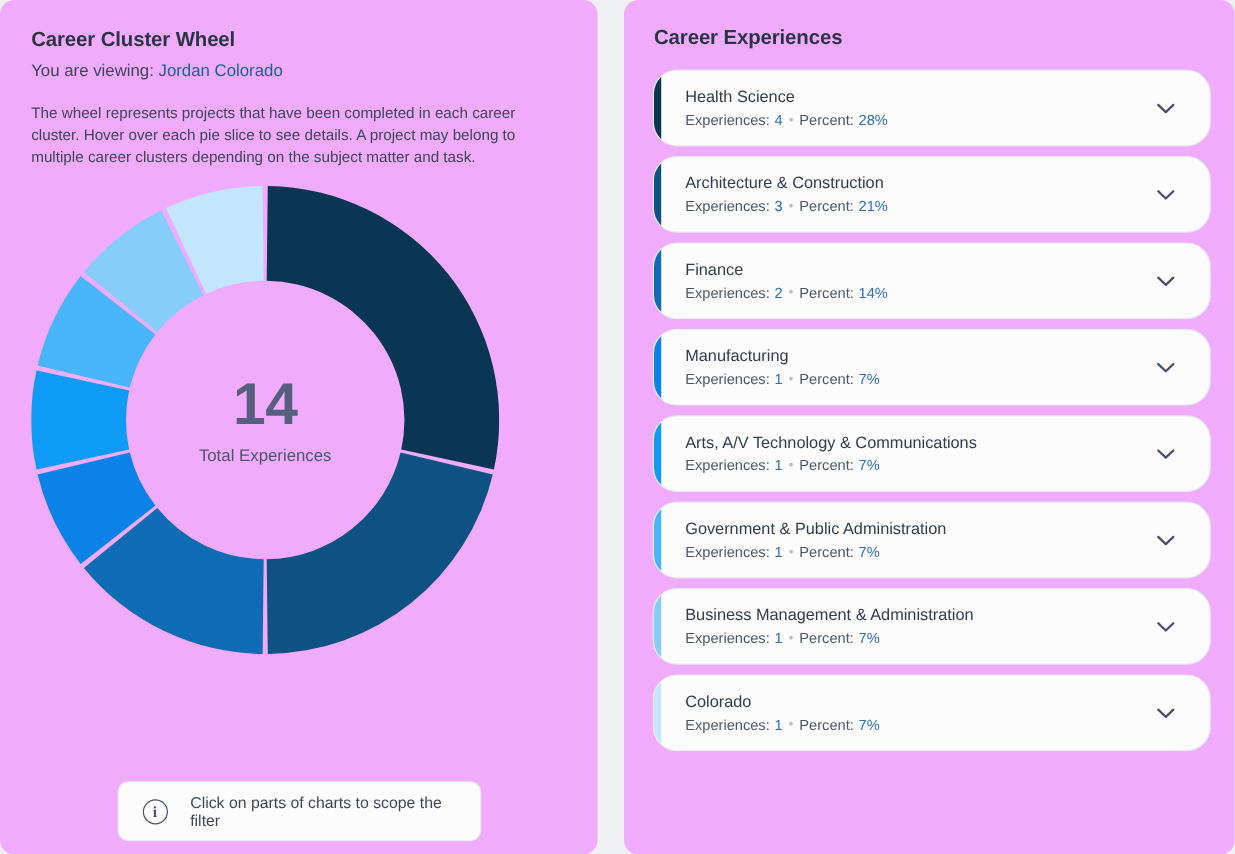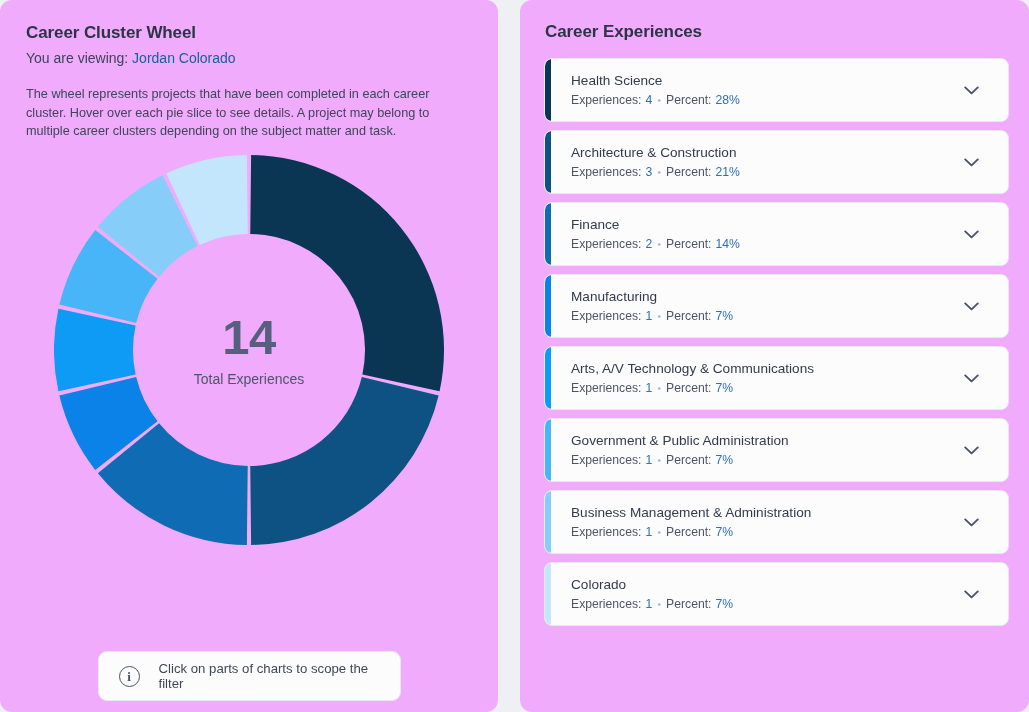--- a/index.html
+++ b/index.html
@@ -73,21 +73,20 @@
     color: #3d4657;
     max-width: 420px;
   }
 
   
   .chart-wrap {
     flex: 1 1 auto;
     position: relative;
     display: flex;
     align-items: flex-start;
-    justify-content: center;
     padding-top: 14px;
   }
 
   .donut-holder {
     position: relative;
     width: 390px;
     height: 390px;
   }
 
   .donut-holder svg { display: block; }
@@ -169,21 +168,21 @@
     display: flex;
     flex-direction: column;
     gap: 8px;
   }
 
   .exp-card {
     position: relative;
     height: 64px;
     background: #fcfcfd;
     border: 1px solid #e6e8ee;
-    border-radius: 8px;
+    border-radius: 20px;
     display: flex;
     align-items: center;
     padding-left: 26px;
     padding-right: 14px;
     cursor: pointer;
     overflow: hidden;
   }
 
   .card-bar {
     position: absolute;

